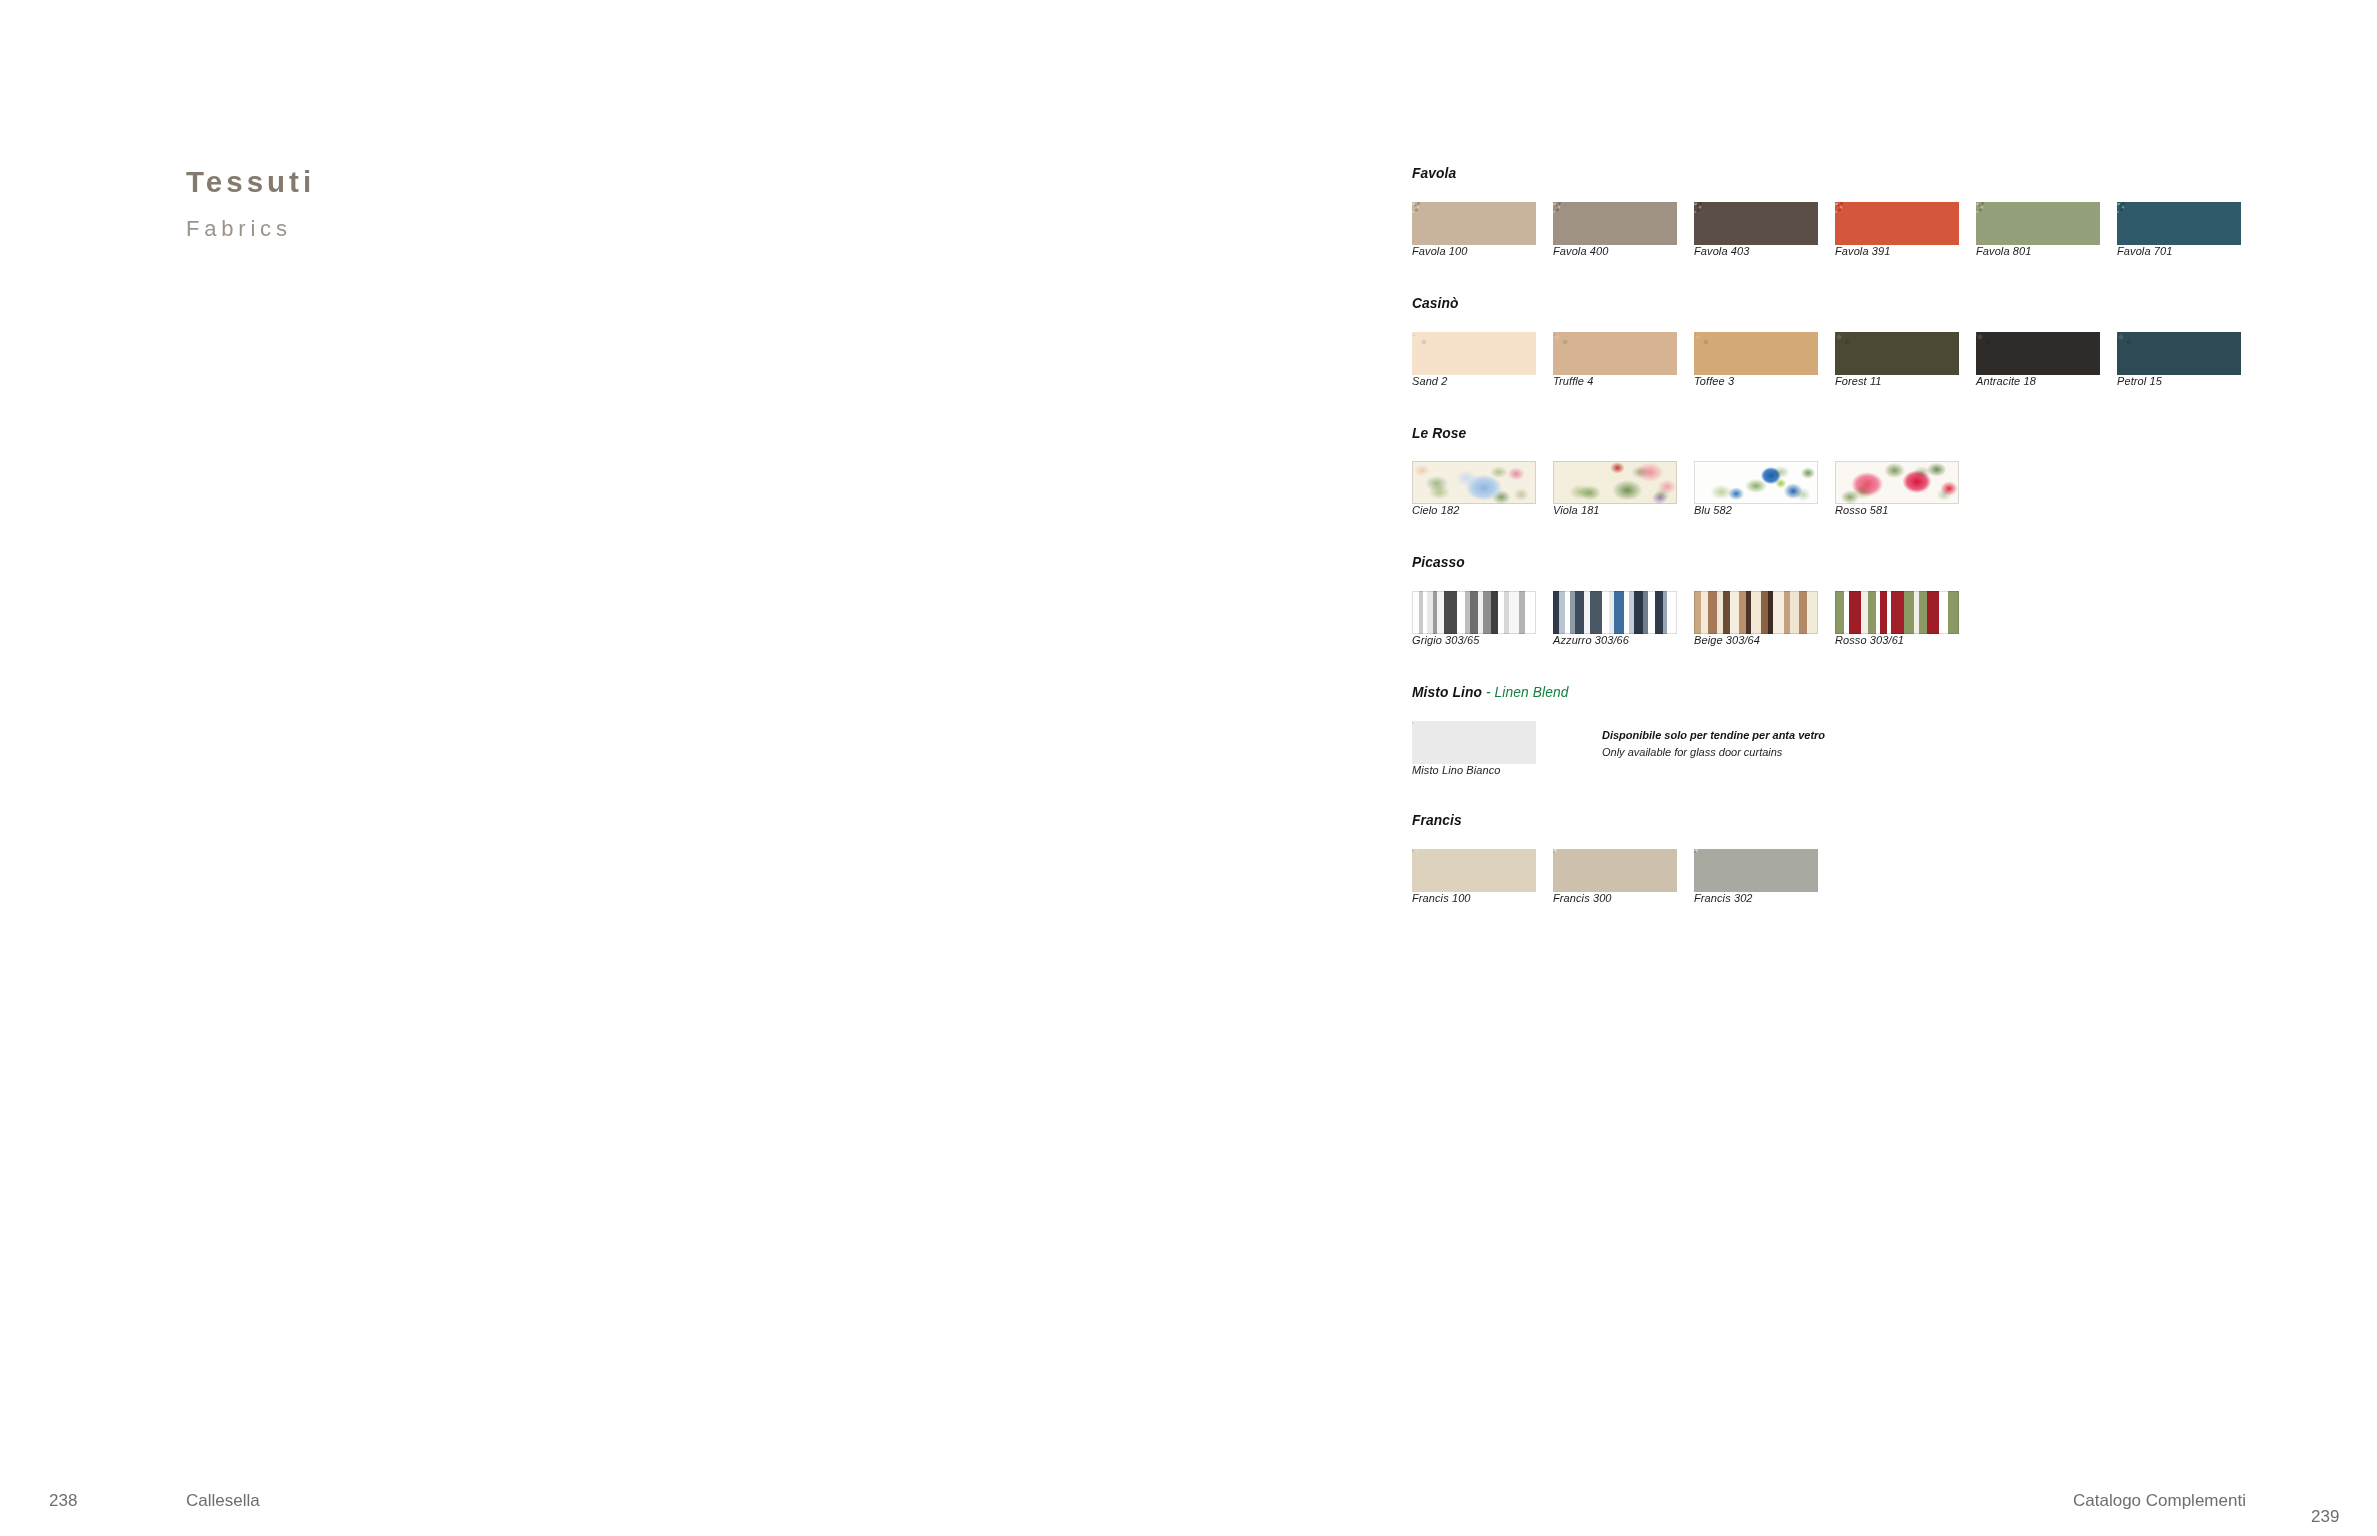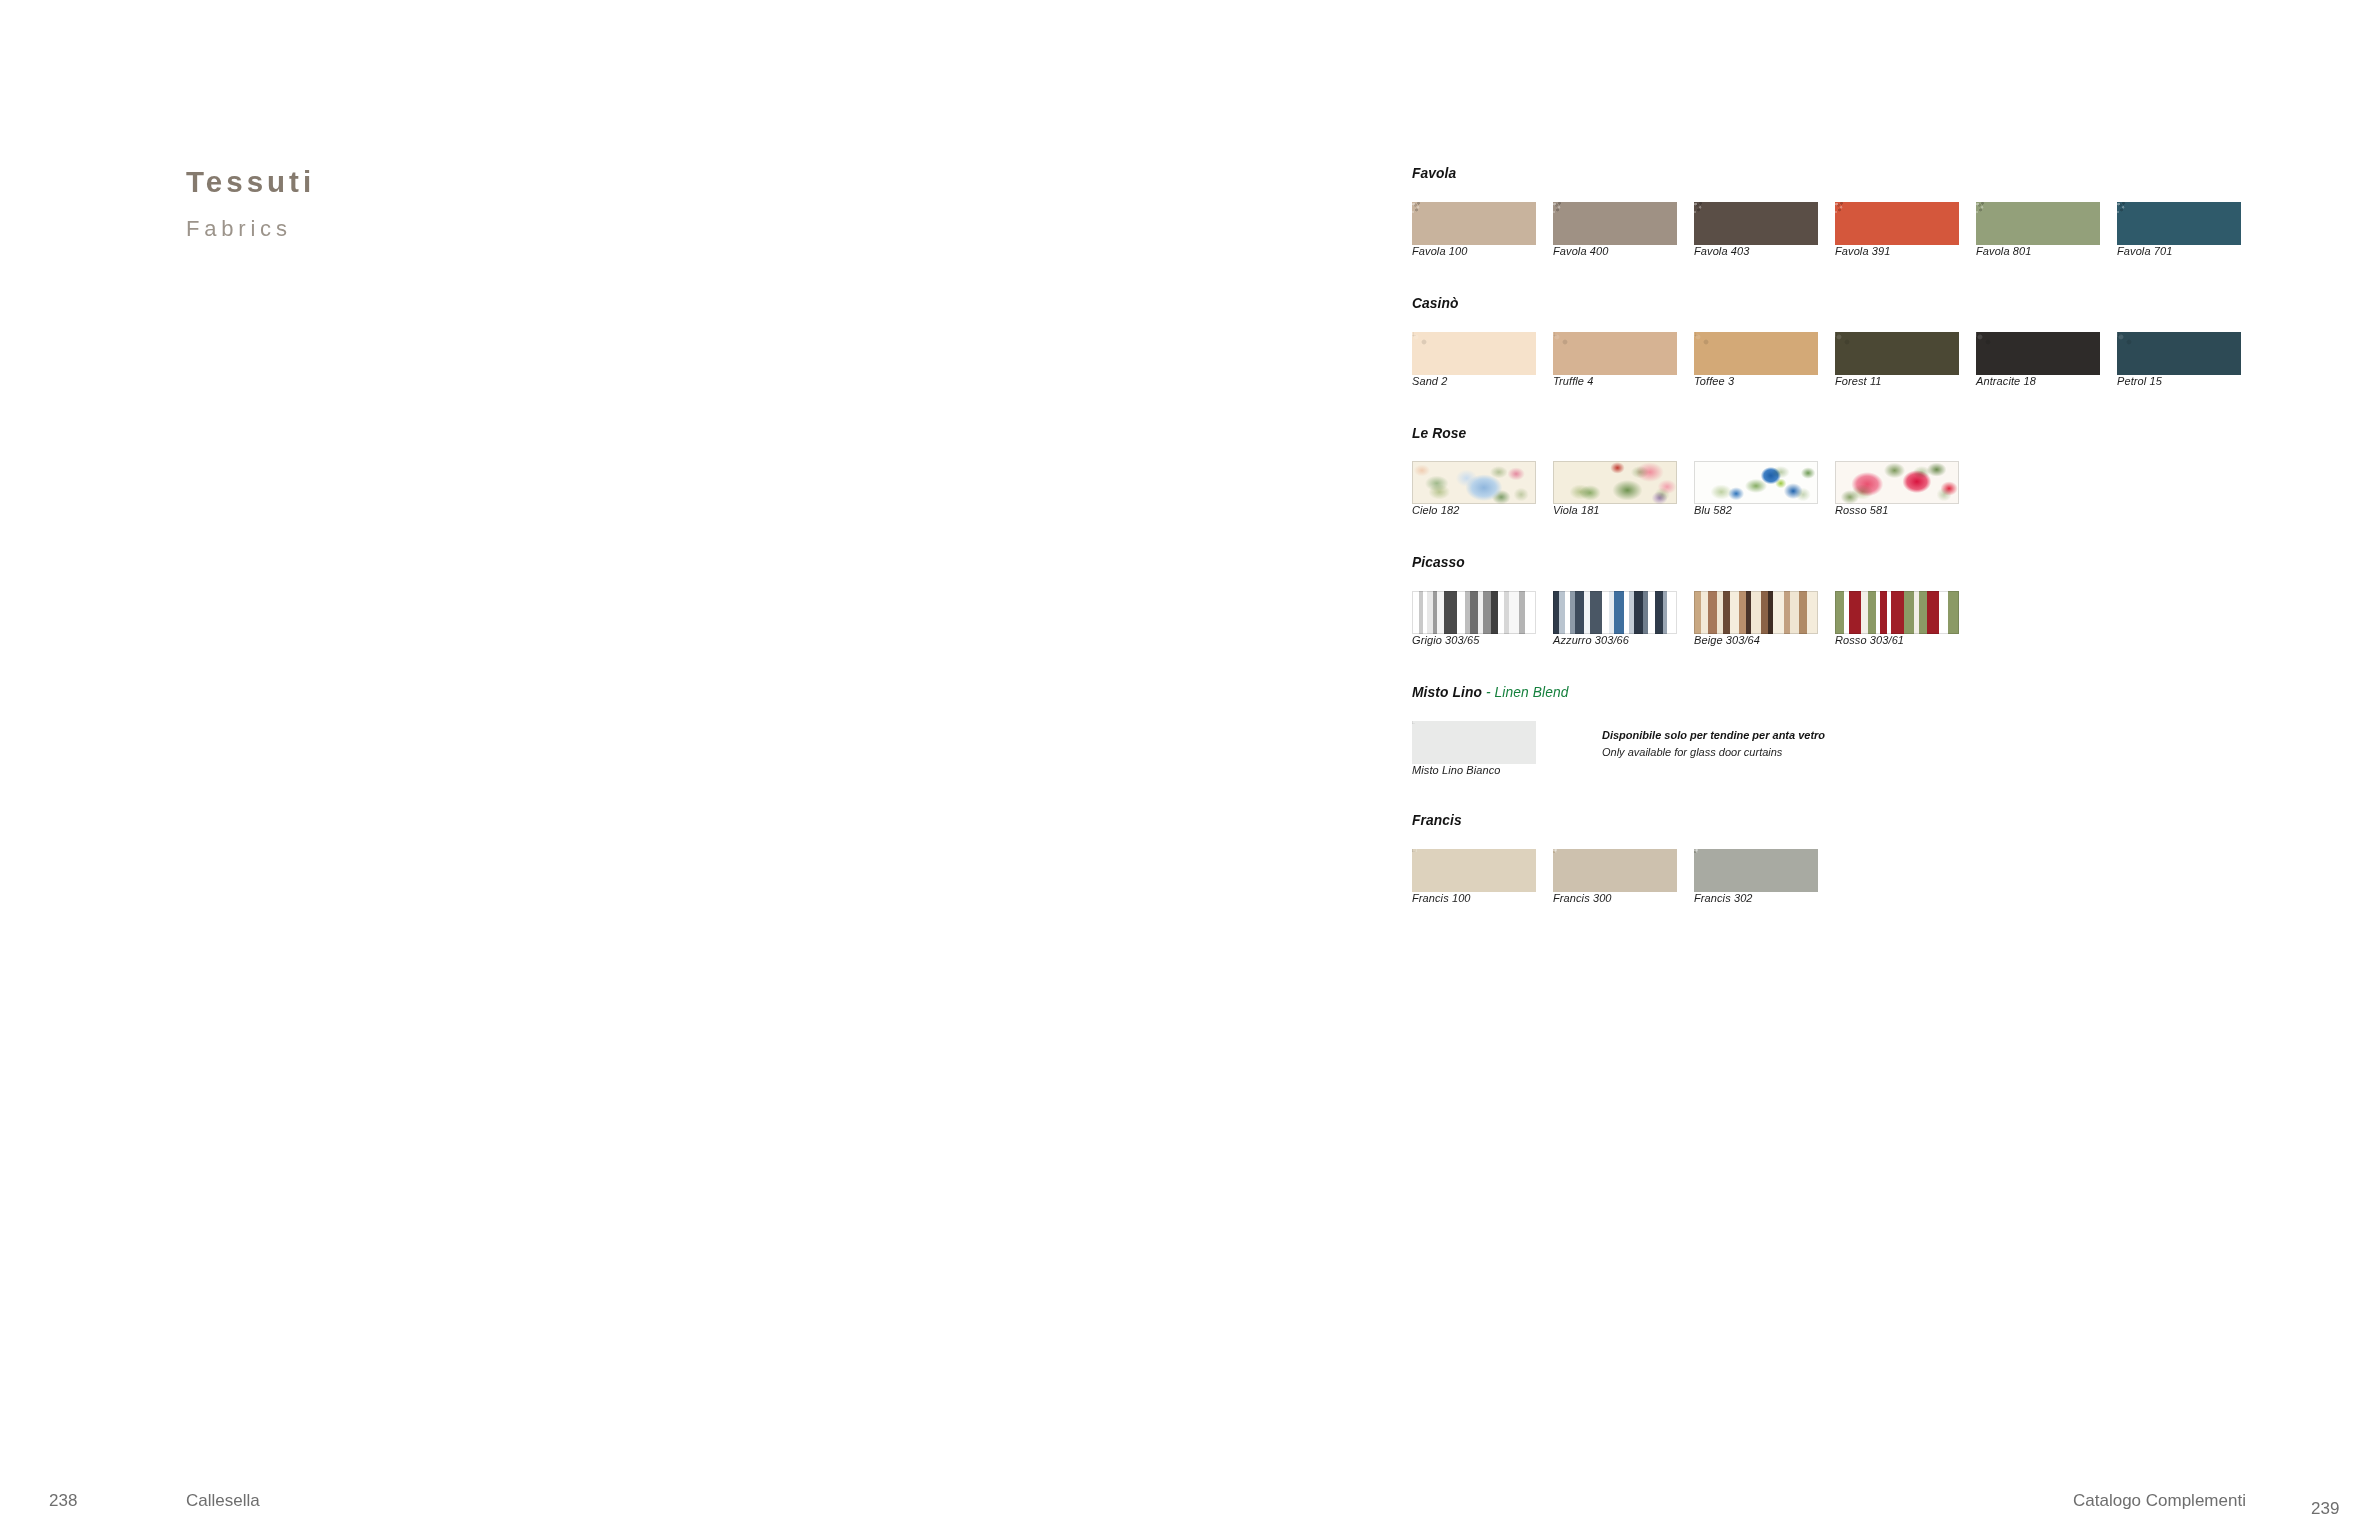--- a/index.html
+++ b/index.html
@@ -49,21 +49,21 @@
   .lino-wrap{display:flex;margin-top:21px;}
   .note{margin-left:49px;padding-top:5.7px;}
   .note-it{font-size:11px;font-weight:bold;color:#141414;line-height:1.55;}
   .note-en{font-size:11px;font-weight:400;color:#1d1d1d;line-height:1.55;}
 
   
   .footer{position:absolute;left:0;right:0;top:1491px;height:25px;font-size:17px;color:#6e6e6e;text-align:right;}
   .f-pageL{position:absolute;left:49px;top:0;}
   .f-brand{position:absolute;left:186px;top:0;}
   .f-cat{position:absolute;left:2073px;top:0;}
-  .f-pageR{position:absolute;left:2311px;top:8px;}
+  .f-pageR{position:absolute;left:2311px;top:16px;}
 
   
   
   .tx-boucle{
     background-image:
       radial-gradient(circle at 18% 28%, rgba(255,255,255,.38) 0 1.1px, transparent 1.5px),
       radial-gradient(circle at 62% 14%, rgba(0,0,0,.22) 0 1.2px, transparent 1.6px),
       radial-gradient(circle at 83% 62%, rgba(255,255,255,.30) 0 1px, transparent 1.4px),
       radial-gradient(circle at 38% 76%, rgba(0,0,0,.20) 0 1.3px, transparent 1.7px),
       radial-gradient(circle at 8% 88%, rgba(255,255,255,.26) 0 1px, transparent 1.3px),

